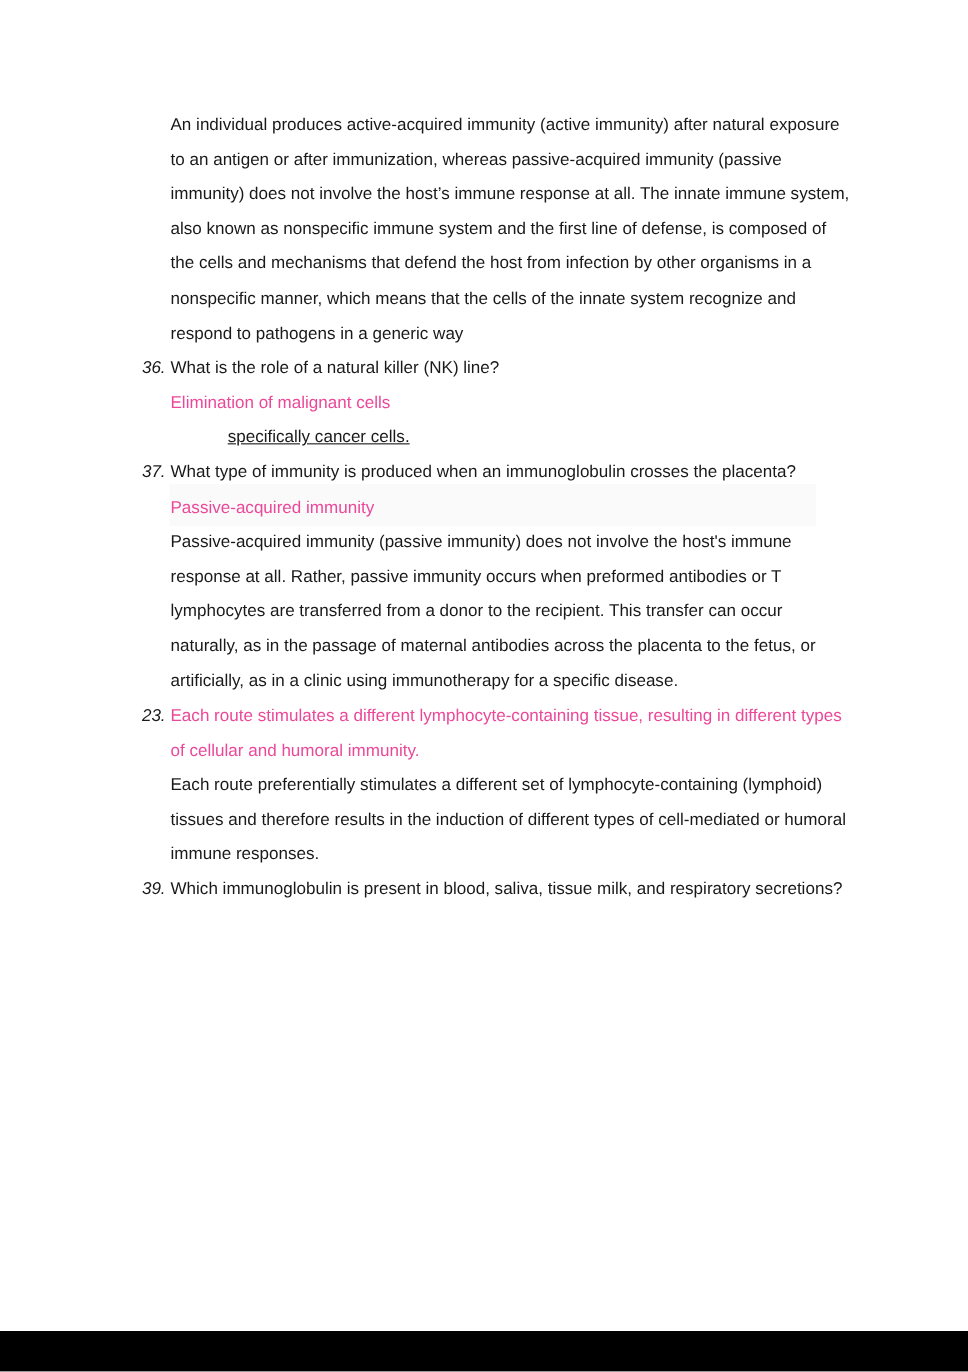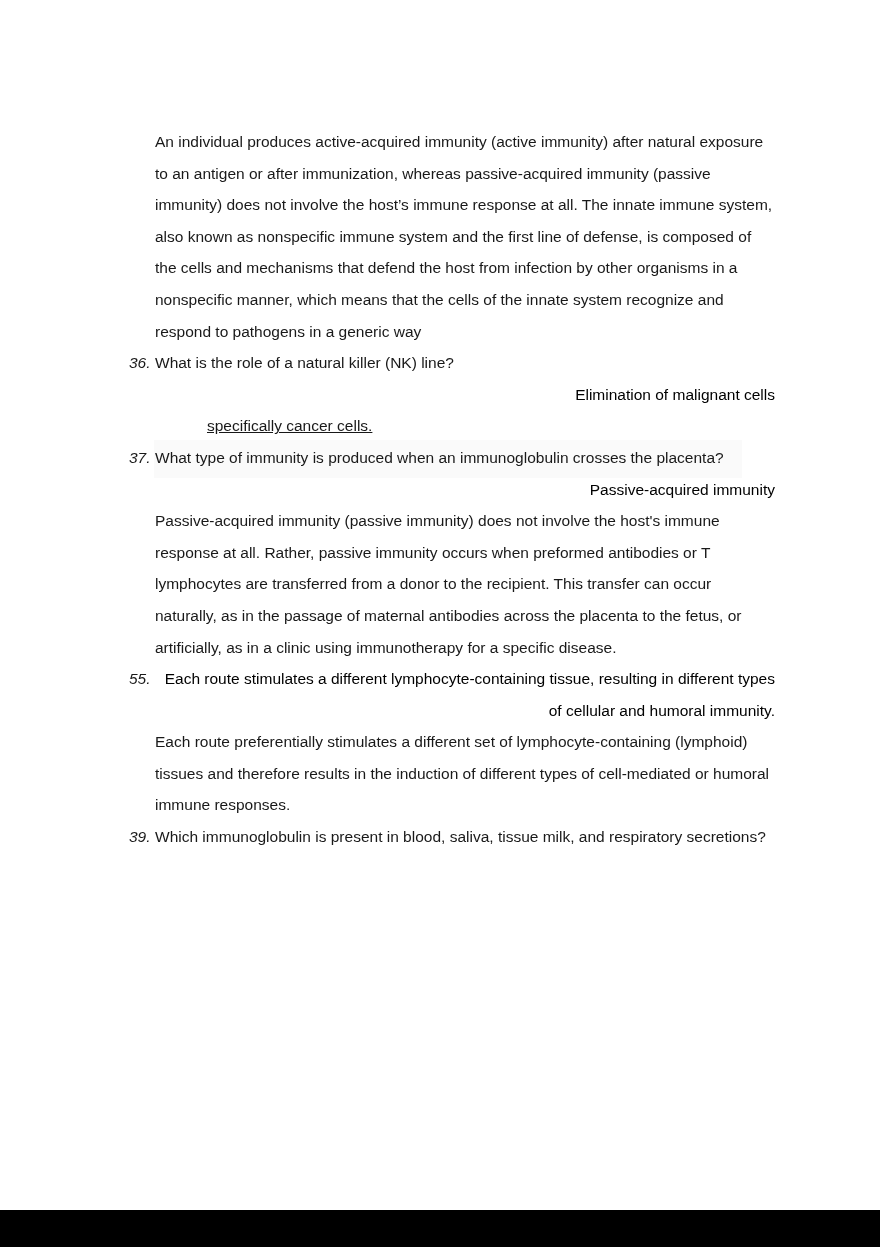--- a/index.html
+++ b/index.html
@@ -35,38 +35,37 @@
   .num {
     width: 26px;
     flex-shrink: 0;
     font-style: italic;
   }
   .body {
     flex: 1;
     min-width: 0;
   }
   .answer {
-    color: #000000;
-    text-align: right;
+    color: #ec4899;
   }
   .exp-cont {
     margin-left: 52px;
     position: relative;
     text-decoration: underline;
   }
   .soft-highlight {
     position: absolute;
     left: 154px;
     top: 440px;
     width: 588px;
     height: 38px;
     background: #fafafa;
     z-index: 0;
   }
-  .content { z-index: 1; margin-top: 28px; }
+  .content { z-index: 1; }
   .footer-bar {
     position: absolute;
     left: 0;
     bottom: 0;
     width: 880px;
     height: 37px;
     background: #000000;
   }
 </style>
 </head>
@@ -92,21 +91,21 @@
     <div class="qa-item">
       <div class="num">37.</div>
       <div class="body">
         <p class="question">What type of immunity is produced when an immunoglobulin crosses the placenta?</p>
         <p class="answer">Passive-acquired immunity</p>
         <p class="explanation">Passive-acquired immunity (passive immunity) does not involve the host's immune response at all. Rather, passive immunity occurs when preformed antibodies or T lymphocytes are transferred from a donor to the recipient. This transfer can occur naturally, as in the passage of maternal antibodies across the placenta to the fetus, or artificially, as in a clinic using immunotherapy for a specific disease.</p>
       </div>
     </div>
 
     <div class="qa-item">
-      <div class="num">55.</div>
+      <div class="num">23.</div>
       <div class="body">
         <p class="answer">Each route stimulates a different lymphocyte-containing tissue, resulting in different types of cellular and humoral immunity.</p>
         <p class="explanation">Each route preferentially stimulates a different set of lymphocyte-containing (lymphoid) tissues and therefore results in the induction of different types of cell-mediated or humoral immune responses.</p>
       </div>
     </div>
 
     <div class="qa-item">
       <div class="num">39.</div>
       <div class="body">
         <p class="question">Which immunoglobulin is present in blood, saliva, tissue milk, and respiratory secretions?</p>

